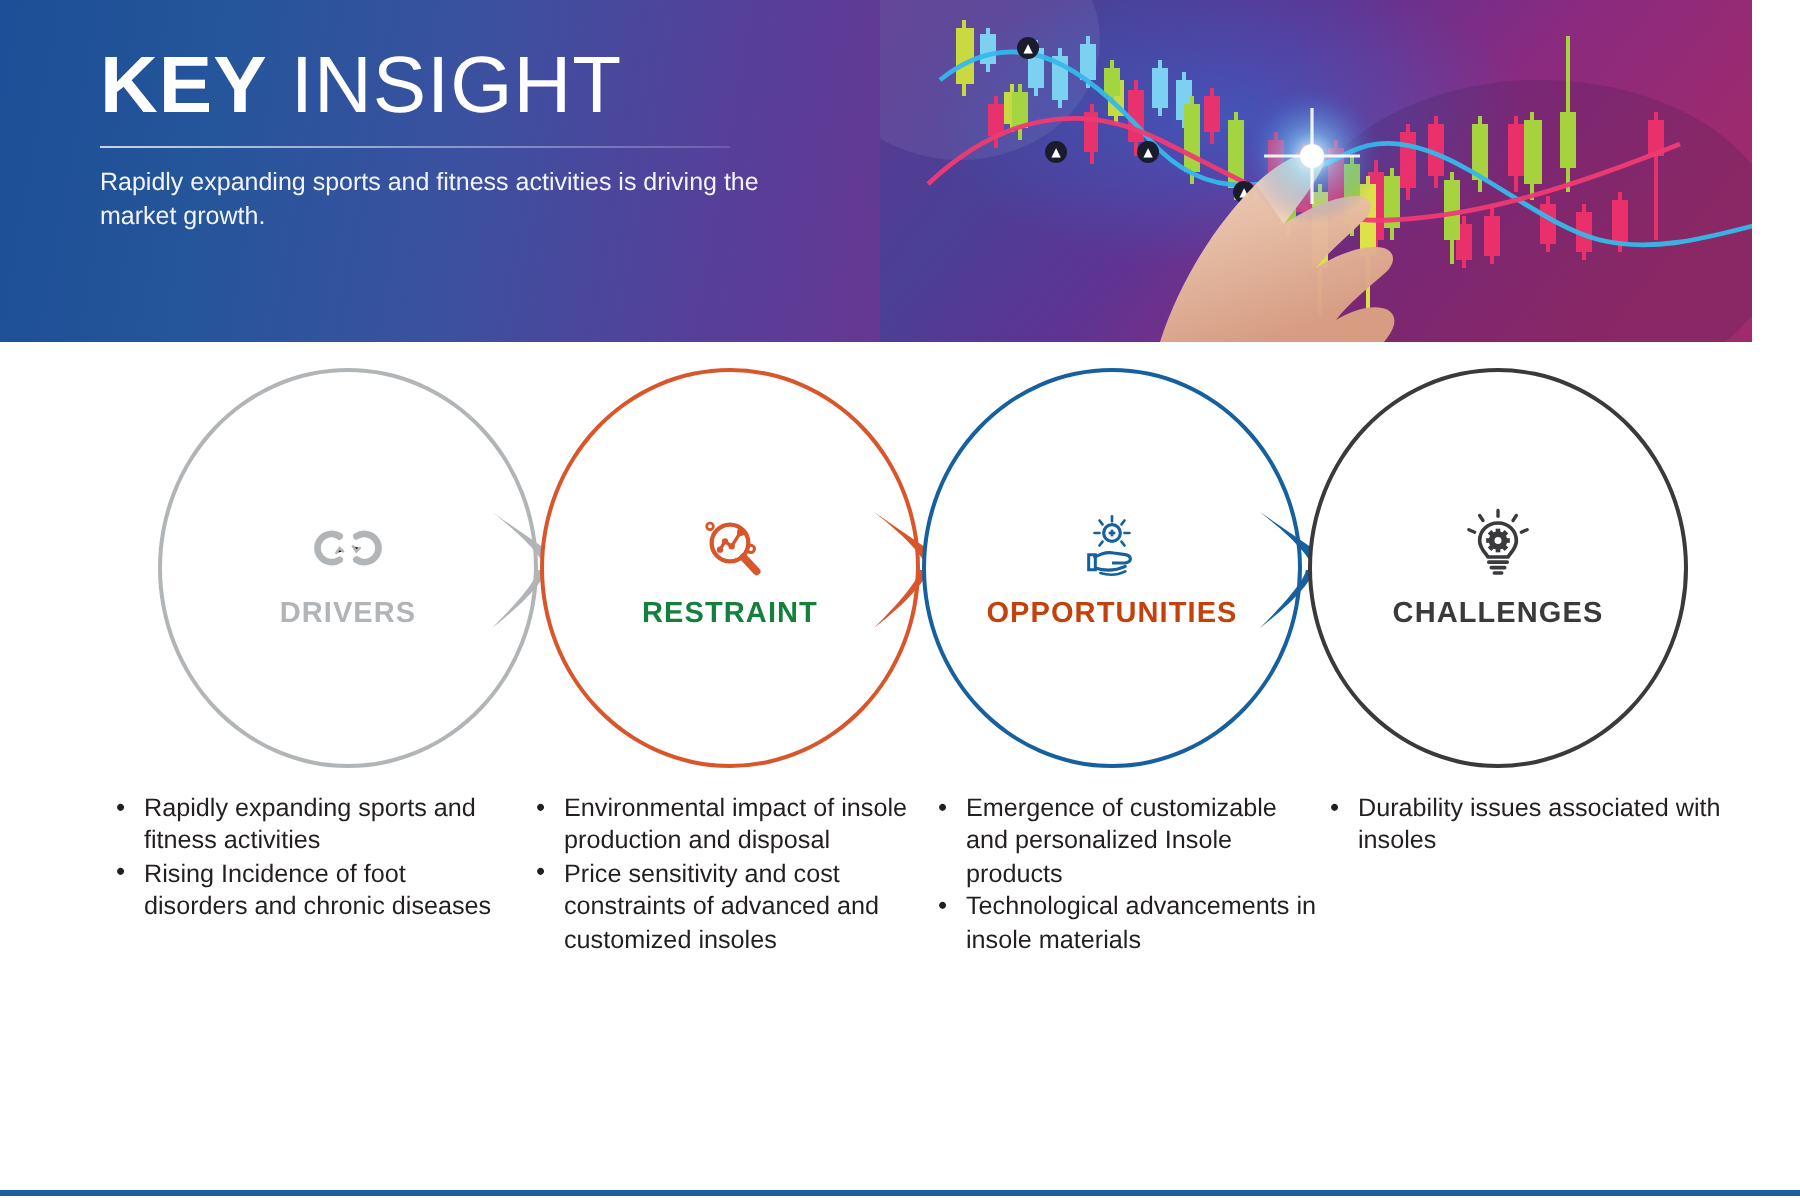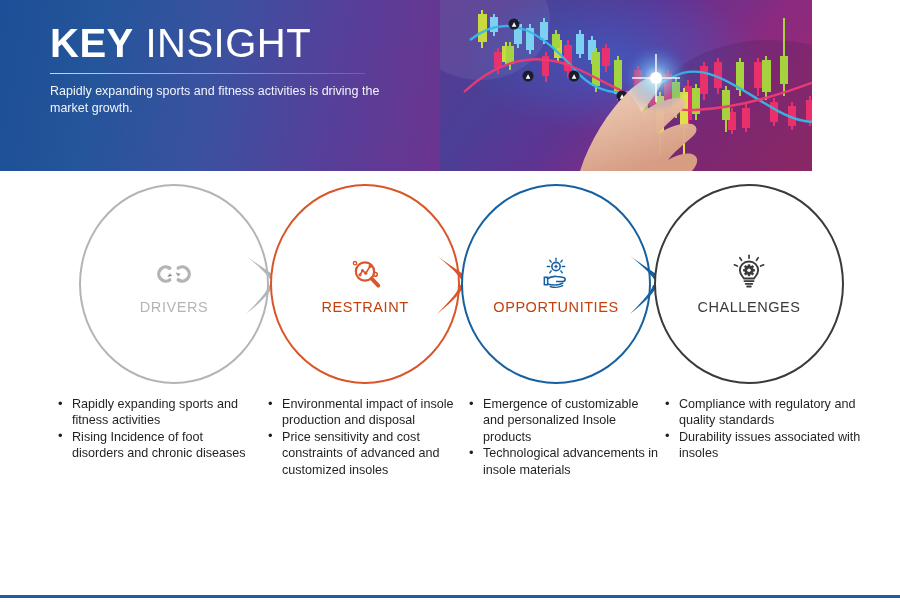--- a/index.html
+++ b/index.html
@@ -6,21 +6,21 @@
   html,body { width:900px; height:602px; }
   body {
     font-family:"Liberation Sans", sans-serif;
     background:#ffffff;
     position:relative;
     overflow:hidden;
   }
 
   
   .header {
-    position:absolute; left:0; top:0; width:812px; height:171px;
+    position:absolute; left:0; top:0; width:876px; height:171px;
     background:linear-gradient(100deg,
         #1c4f97 0%,
         #25559a 13%,
         #3b51a0 27%,
         #55409a 41%,
         #6a3590 55%,
         #7c2d86 70%,
         #8d2a7e 84%,
         #9b2a6f 100%);
     overflow:hidden;
@@ -58,31 +58,31 @@
     background:#ffffff;
   }
   .node .inner {
     position:absolute; inset:0;
     display:flex; flex-direction:column;
     align-items:center; justify-content:center;
     gap:5px;
   }
   .node .ico { width:40px; height:40px; display:block; }
   .node .lbl {
-    font-size:14.5px; font-weight:normal; letter-spacing:0.55px;
+    font-size:14.5px; font-weight:bold; letter-spacing:0.55px;
     color:#b2b5b7; white-space:nowrap;
   }
 
   #node-drivers        { left:79px;  }
   #node-restraint      { left:270px; }
   #node-opportunities  { left:461px; }
   #node-challenges     { left:654px; }
 
   #node-restraint .ring       { border-color:#d9552a; }
-  #node-restraint .lbl        { color:#c2410c; }
+  #node-restraint .lbl        { color:#15803d; }
   #node-opportunities .ring   { border-color:#16609f; }
   #node-opportunities .lbl    { color:#c2410c; }
   #node-challenges .ring      { border-color:#3a3a3c; }
   #node-challenges .lbl       { color:#3a3a3c; }
 
   .arrow { position:absolute; top:85px; width:50px; height:58px; }
   #arrow-1 { left:242px; }
   #arrow-2 { left:433px; }
   #arrow-3 { left:626px; }
 
@@ -420,19 +420,18 @@
 
   <div class="col" id="col-3">
     <ul>
       <li>Emergence of customizable and personalized Insole products</li>
       <li>Technological advancements in insole materials</li>
     </ul>
   </div>
 
   <div class="col" id="col-4">
     <ul>
-      <li>Compliance with regulatory and quality standards</li>
       <li>Durability issues associated with insoles</li>
     </ul>
   </div>
 </div>
 
 <div class="footer-rule"></div>
 
 </body></html>

